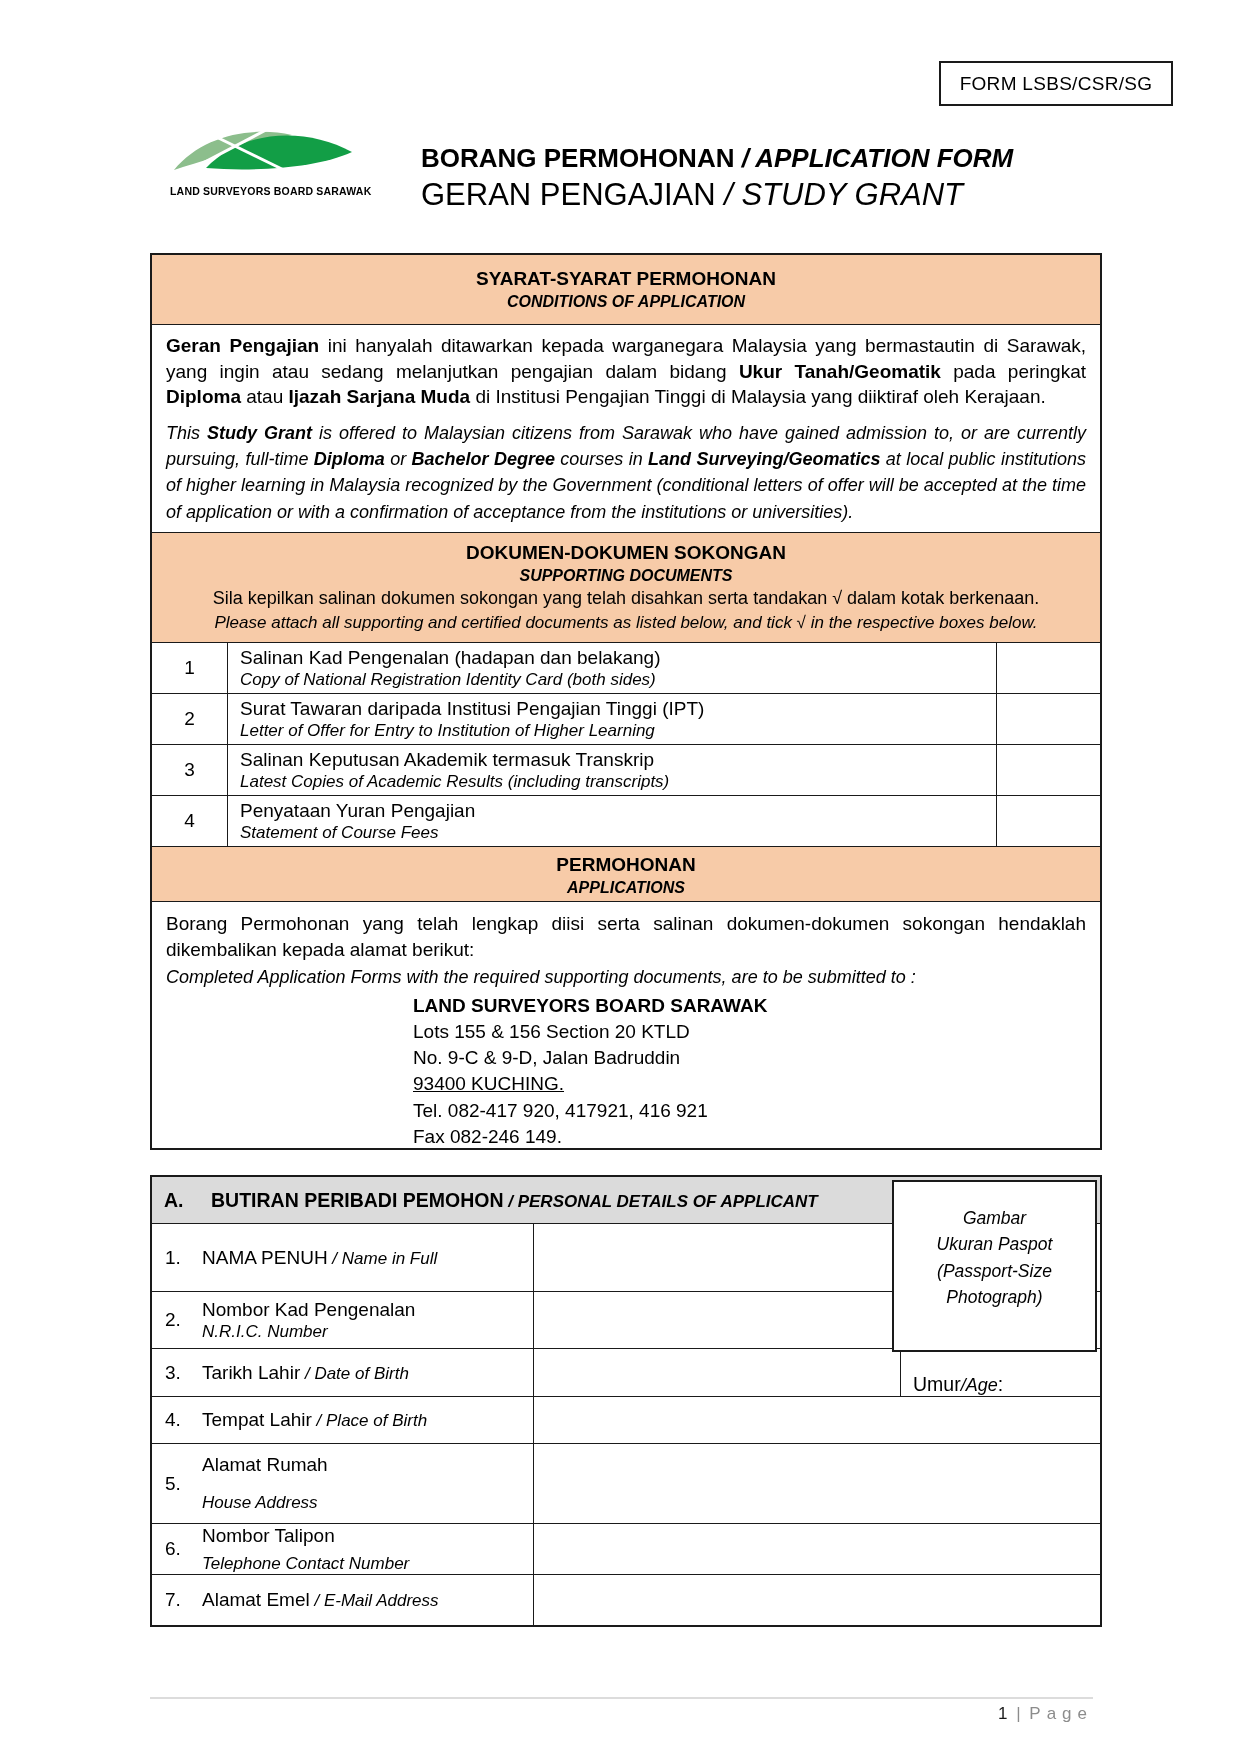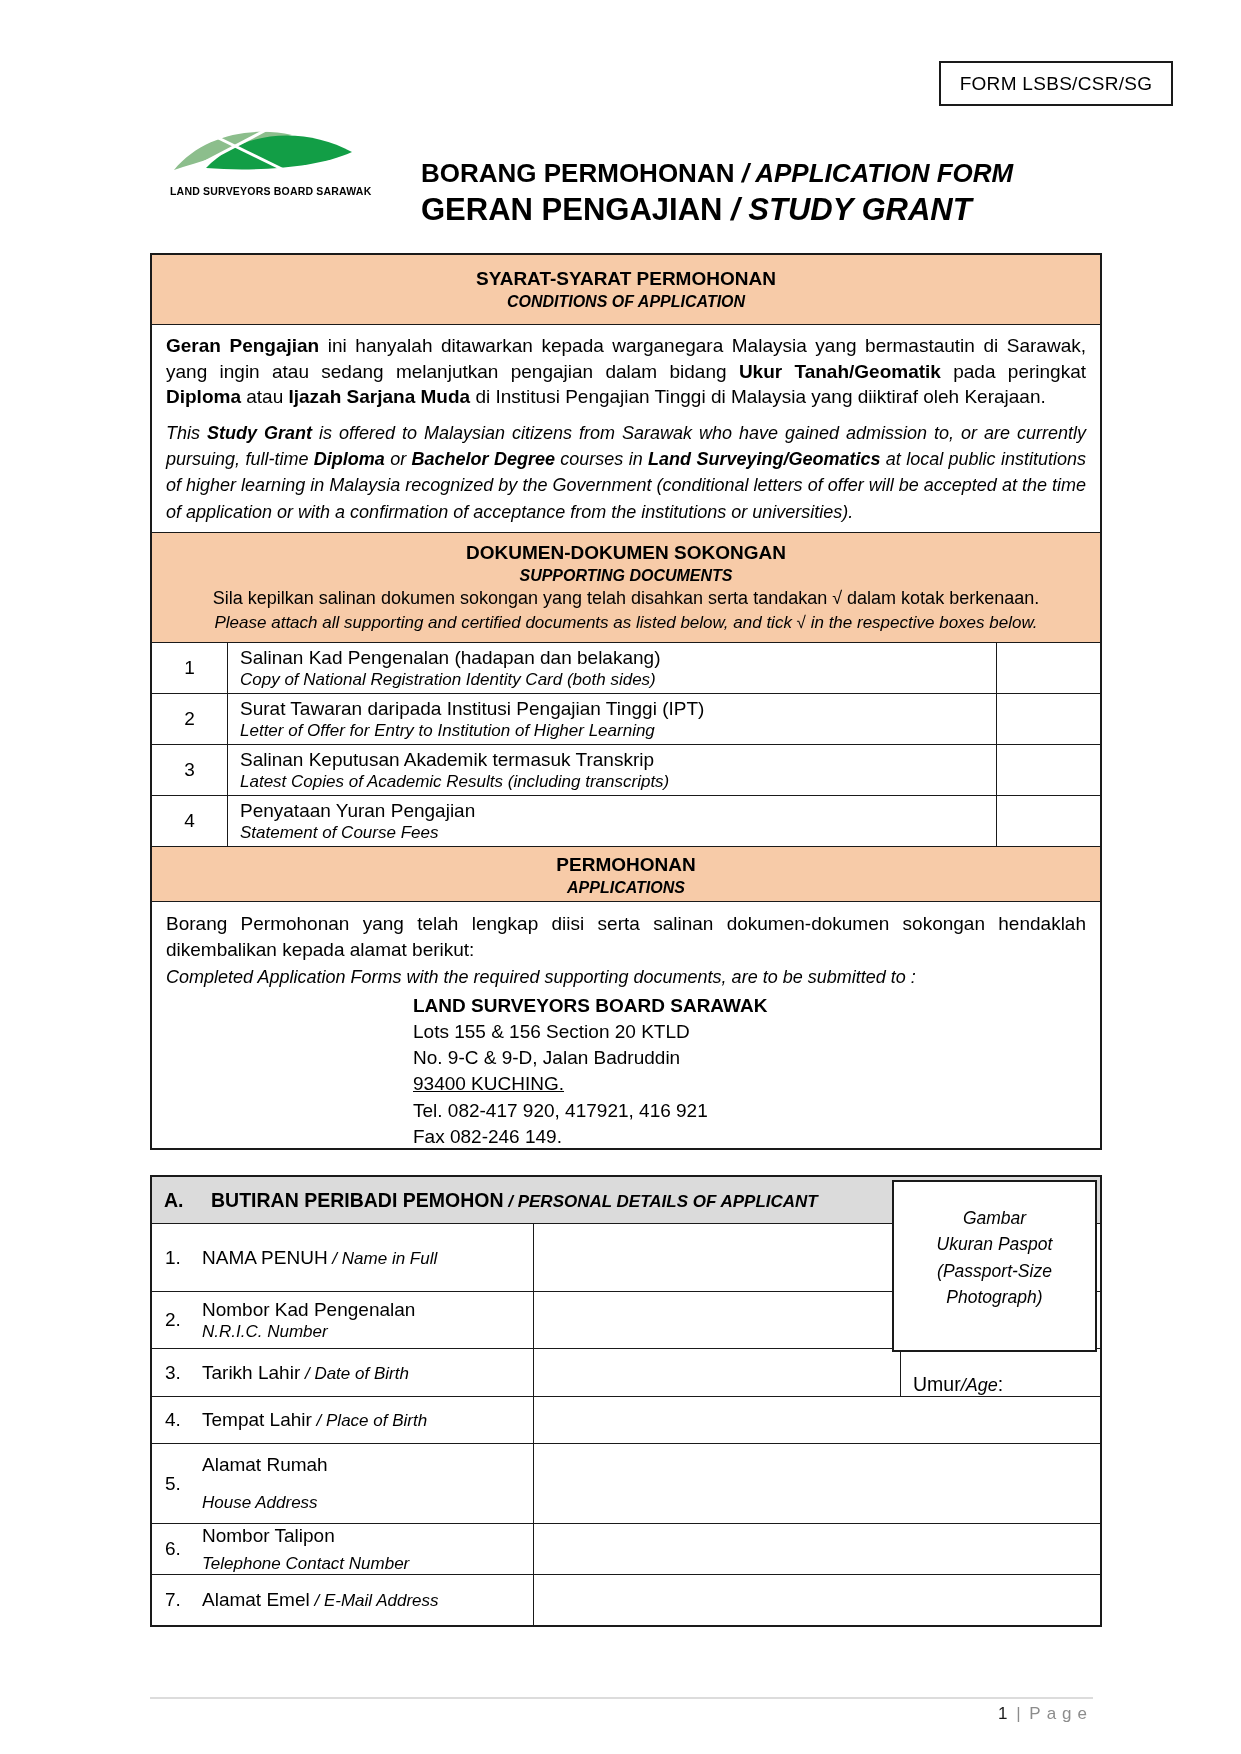--- a/index.html
+++ b/index.html
@@ -14,23 +14,23 @@
     position:absolute; left:939px; top:61px; width:234px; height:45px;
     border:2px solid var(--c-border_black,#1a1a1a);
     display:flex; align-items:center; justify-content:center;
     font-size:19px; letter-spacing:0.3px;
   }
   
   .logo { position:absolute; left:170px; top:120px; width:186px; text-align:center; }
   .logo svg { display:block; }
   .logo-caption { font-size:10.5px; font-weight:bold; letter-spacing:0.2px; margin-top:1px; white-space:nowrap; }
   
-  .titles { position:absolute; left:421px; top:158px; white-space:nowrap; }
+  .titles { position:absolute; left:421px; top:143px; white-space:nowrap; }
   .title-line1 { font-size:26px; font-weight:bold; line-height:1.2; }
-  .title-line2 { font-size:31px; font-weight:bold; line-height:1.2; margin-top:2px; }
+  .title-line2 { font-size:31px; font-weight:normal; line-height:1.2; margin-top:2px; }
   .it { font-style:italic; }
   
   .main-table {
     position:absolute; left:150px; top:253px; width:952px;
     border:2px solid var(--c-border_black,#1a1a1a); background:#fff;
   }
   .peach { background:var(--c-peach,#F7CBA8); text-align:center; border-bottom:1.5px solid var(--c-border_black,#1a1a1a); }
   .sec-syarat { height:70px; padding-top:11px; }
   .sec-dok { height:110px; padding-top:7px; }
   .sec-perm { height:55px; padding-top:5px; }

